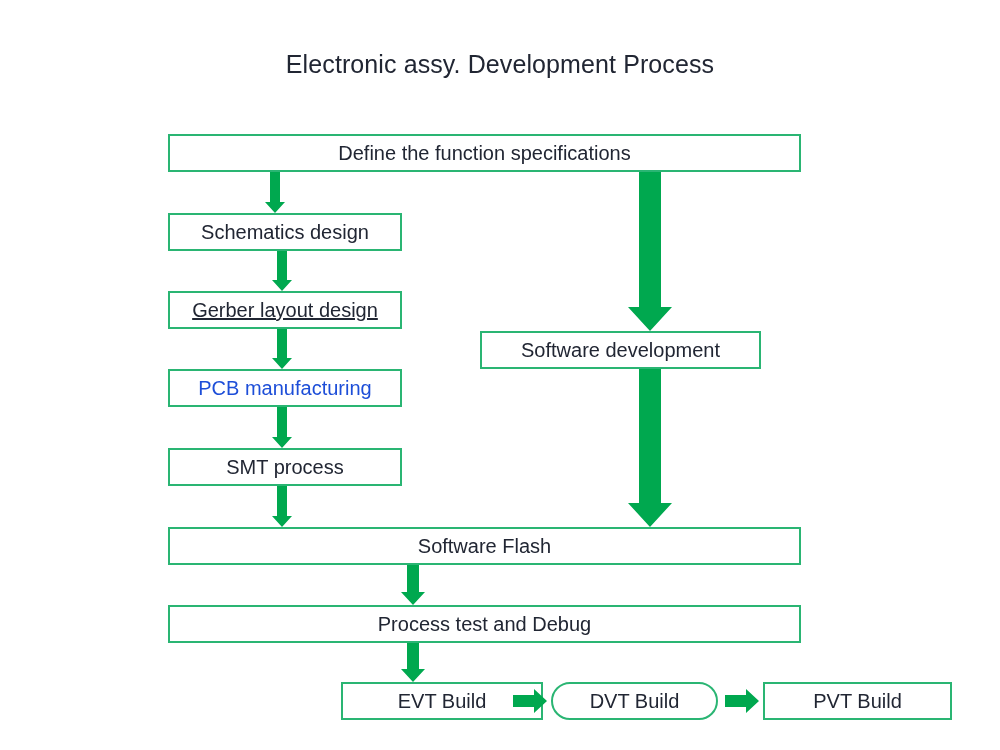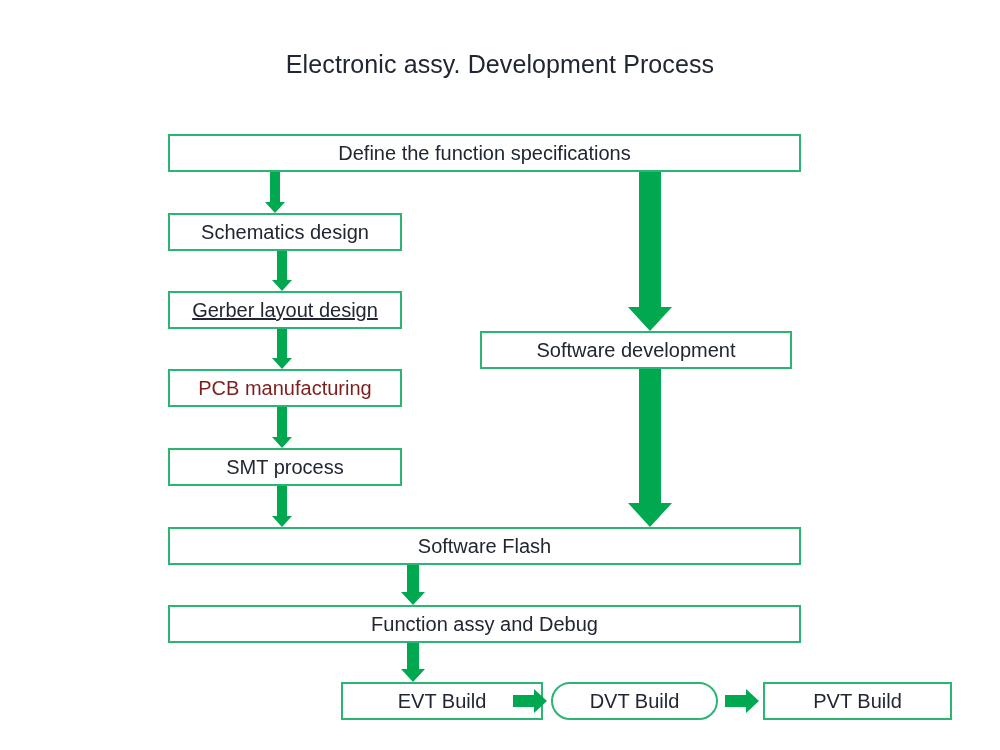--- a/index.html
+++ b/index.html
@@ -59,34 +59,34 @@
   <div id="nodes-layer">
       <div class="node" style="left: 168px; top: 134px; width: 633px; height: 38px; border-color: rgb(42, 181, 115); color: rgb(33, 38, 51);">
         <span>Define the function specifications</span>
       </div>
       <div class="node" style="left: 168px; top: 213px; width: 234px; height: 38px; border-color: rgb(42, 181, 115); color: rgb(33, 38, 51);">
         <span>Schematics design</span>
       </div>
       <div class="node" style="left: 168px; top: 291px; width: 234px; height: 38px; border-color: rgb(42, 181, 115); color: rgb(33, 38, 51); text-decoration: underline;">
         <span>Gerber layout design</span>
       </div>
-      <div class="node" style="left: 168px; top: 369px; width: 234px; height: 38px; border-color: rgb(42, 181, 115); color: #7f1d1d;">
+      <div class="node" style="left: 168px; top: 369px; width: 234px; height: 38px; border-color: rgb(42, 181, 115); color: #1d4ed8;">
         <span>PCB manufacturing</span>
       </div>
       <div class="node" style="left: 168px; top: 448px; width: 234px; height: 38px; border-color: rgb(42, 181, 115); color: rgb(33, 38, 51);">
         <span>SMT process</span>
       </div>
-      <div class="node" style="left: 480px; top: 331px; width: 312px; height: 38px; border-color: rgb(42, 181, 115); color: rgb(33, 38, 51);">
+      <div class="node" style="left: 480px; top: 331px; width: 281px; height: 38px; border-color: rgb(42, 181, 115); color: rgb(33, 38, 51);">
         <span>Software development</span>
       </div>
       <div class="node" style="left: 168px; top: 527px; width: 633px; height: 38px; border-color: rgb(42, 181, 115); color: rgb(33, 38, 51);">
         <span>Software Flash</span>
       </div>
       <div class="node" style="left: 168px; top: 605px; width: 633px; height: 38px; border-color: rgb(42, 181, 115); color: rgb(33, 38, 51);">
-        <span>Function assy and Debug</span>
+        <span>Process test and Debug</span>
       </div>
       <div class="node" style="left: 341px; top: 682px; width: 202px; height: 38px; border-color: rgb(42, 181, 115); color: rgb(33, 38, 51);">
         <span>EVT Build</span>
       </div>
       <div class="node" style="left: 551px; top: 682px; width: 167px; height: 38px; border-color: rgb(42, 181, 115); color: rgb(33, 38, 51); border-radius: 19px;">
         <span>DVT Build</span>
       </div>
       <div class="node" style="left: 763px; top: 682px; width: 189px; height: 38px; border-color: rgb(42, 181, 115); color: rgb(33, 38, 51);">
         <span>PVT Build</span>
       </div>

